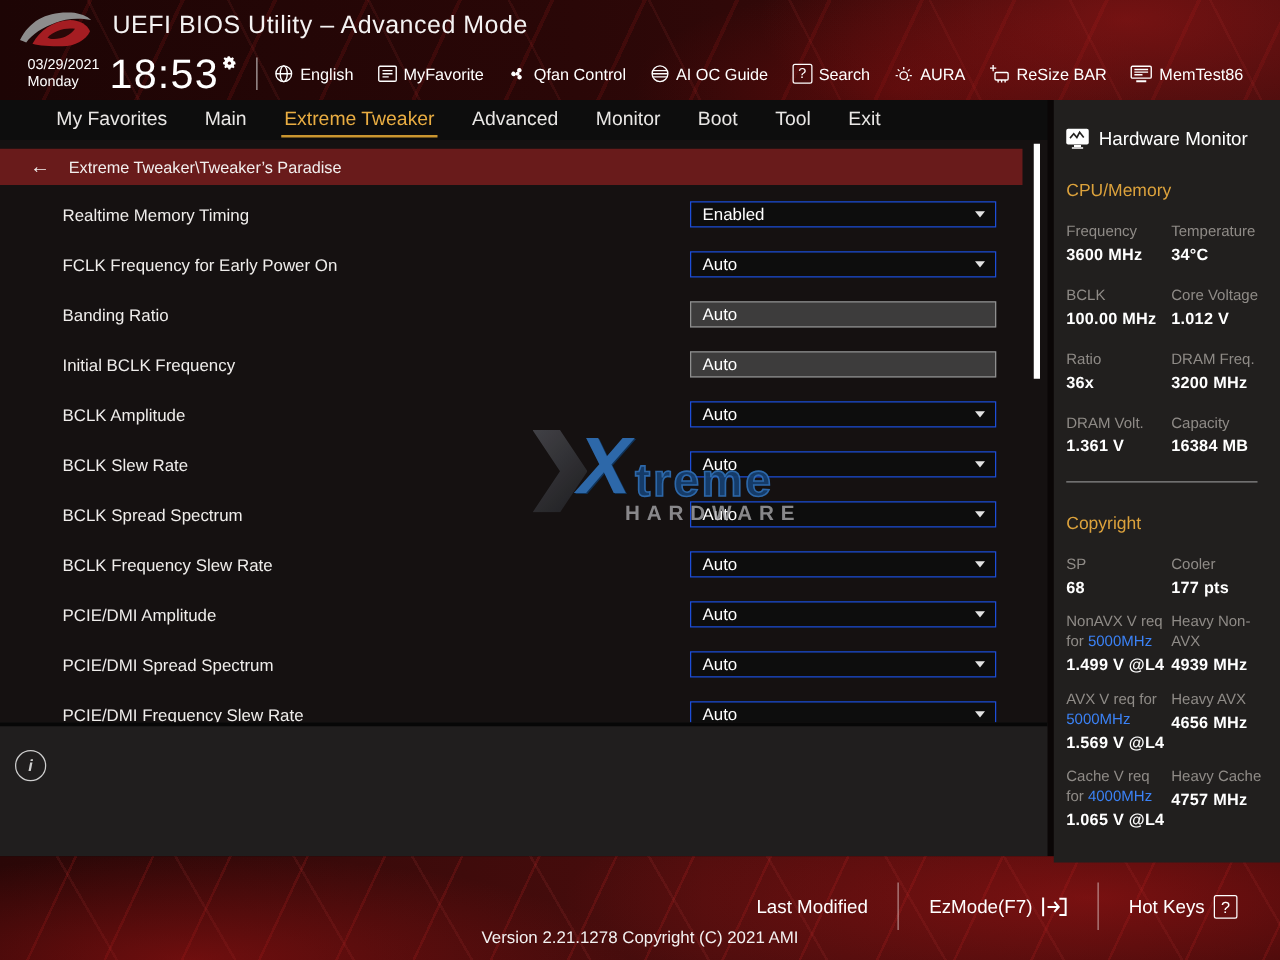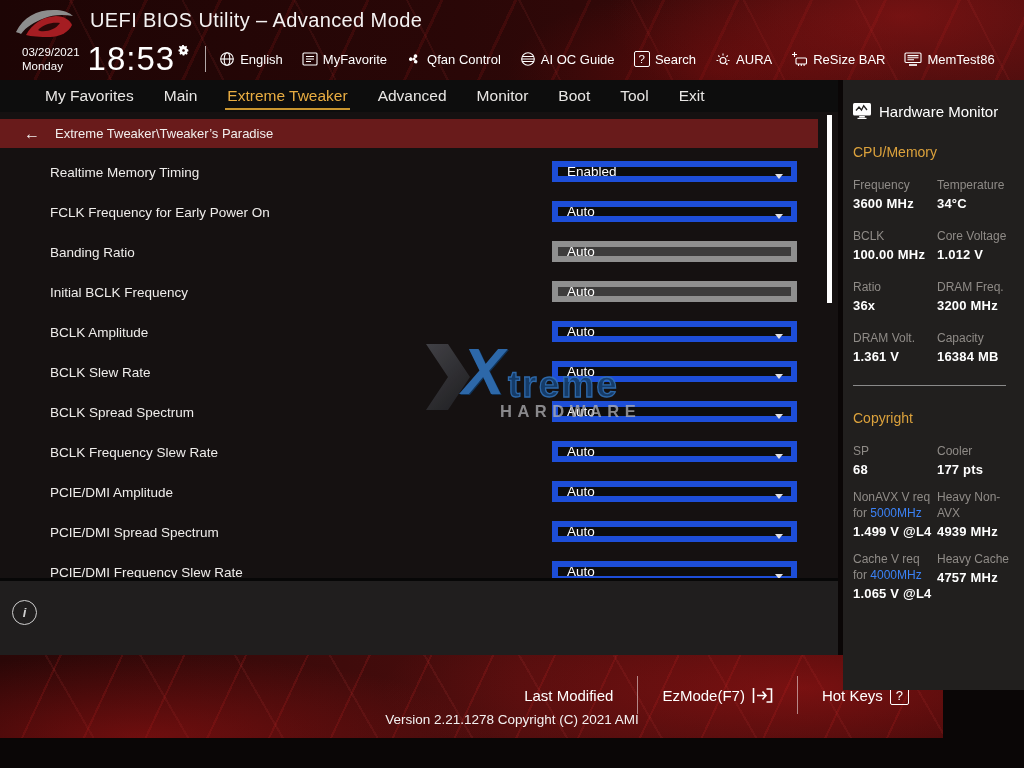--- a/index.html
+++ b/index.html
@@ -47,21 +47,21 @@
     display:flex; align-items:center; padding-left:24px; gap:15px; color:#f2efee; font-size:13px;
   }
   .back-arrow { font-size:16px; line-height:1; color:#f2efee; cursor:default; }
   .scrollbar-thumb { position:absolute; left:827px; top:3px; width:5px; height:188px; background:#fff; z-index:3; }
 
   .rows { position:absolute; left:0; top:40px; width:100%; }
   .row { position:relative; height:40px; }
   .row-label { position:absolute; left:50px; top:50%; transform:translateY(-50%); font-size:13.5px; color:#efedeb; }
   .control {
     position:absolute; left:552px; top:9px; width:245px; height:21px;
-    border:6px solid #1d4ed8; background:#0d0d0d; color:#fff;
+    border:1px solid #1d4ed8; background:#0d0d0d; color:#fff;
     display:flex; align-items:center; padding-left:9px; font-size:13.5px;
   }
   .control .dd-arrow {
     position:absolute; right:8px; top:7px; width:0; height:0;
     border-left:4.5px solid transparent; border-right:4.5px solid transparent; border-top:5.5px solid #e2e2e2;
   }
   .control.textfield { background:#3d3c3c; border-color:#8f8f8f; }
 
   
   .watermark { position:absolute; left:420px; top:340px; width:230px; height:92px; z-index:4; pointer-events:none; opacity:.93; }
@@ -85,21 +85,21 @@
   .hm-section-title { margin:24px 0 0 10px; font-size:14px; color:#dca23c; }
   .hm-grid { display:grid; grid-template-columns:84px auto; margin:17px 0 0 10px; }
   .hm-label { font-size:12px; color:#8f8b87; line-height:16px; padding-right:4px; }
   .hm-value { font-size:13px; color:#fff; font-weight:700; margin-top:3px; letter-spacing:.2px; }
   .hm-divider { margin:21px 18px 0 10px; border-top:1px solid #8a8a8a; }
   .pred-grid { display:grid; grid-template-columns:84px auto; margin:12px 0 0 10px; }
   .yellow { color:#3b82f6; }
 
   
   .footer {
-    position:absolute; left:0; top:655px; width:943px; height:83px;
+    position:absolute; left:0; top:685px; width:1024px; height:83px;
     background:
       radial-gradient(ellipse 500px 120px at 15% 100%, rgba(170,20,20,.5), transparent 70%),
       radial-gradient(ellipse 600px 140px at 85% 40%, rgba(190,25,25,.45), transparent 70%),
       repeating-linear-gradient(115deg, transparent 0 54px, rgba(220,40,40,.16) 54px 56px),
       repeating-linear-gradient(60deg, transparent 0 80px, rgba(255,90,90,.09) 80px 82px),
       linear-gradient(90deg, #2a0707, #4a0d0d 55%, #3a0909);
     z-index:1;
   }
   .footer-nav { position:absolute; right:10px; top:21px; display:flex; align-items:center; color:#fff; font-size:15px; }
   .fnav-item { display:flex; align-items:center; gap:7px; padding:0 24px; white-space:nowrap; }
@@ -398,20 +398,30 @@
     </div>
 
     <div class="pred-grid">
       <div>
         <div class="hm-label"><span>NonAVX V req for </span><span class="yellow">5000MHz</span></div>
         <div class="hm-value">1.499 V @L4</div>
       </div>
       <div>
         <div class="hm-label">Heavy Non-AVX</div>
         <div class="hm-value">4939 MHz</div>
+      </div>
+    </div>
+    <div class="pred-grid">
+      <div>
+        <div class="hm-label"><span>AVX V req for </span><span class="yellow">5000MHz</span></div>
+        <div class="hm-value">1.569 V @L4</div>
+      </div>
+      <div>
+        <div class="hm-label">Heavy AVX</div>
+        <div class="hm-value">4656 MHz</div>
       </div>
     </div>
     <div class="pred-grid">
       <div>
         <div class="hm-label"><span>Cache V req for </span><span class="yellow">4000MHz</span></div>
         <div class="hm-value">1.065 V @L4</div>
       </div>
       <div>
         <div class="hm-label">Heavy Cache</div>
         <div class="hm-value">4757 MHz</div>

